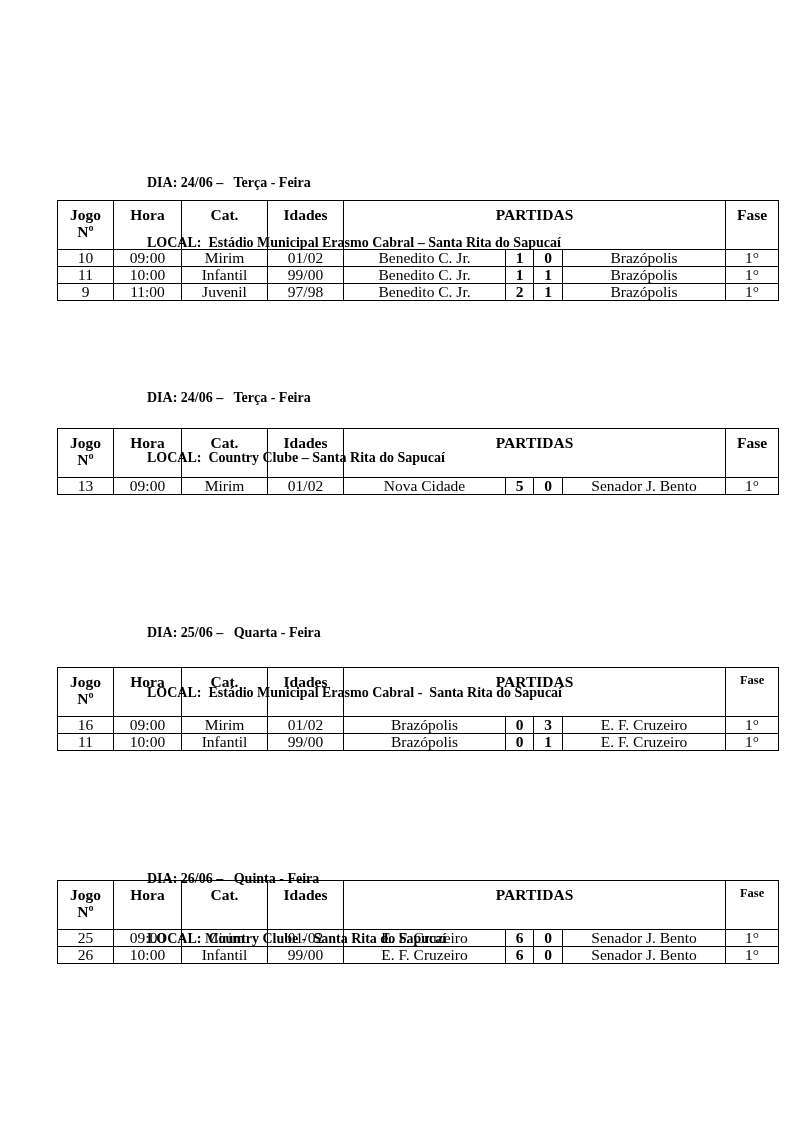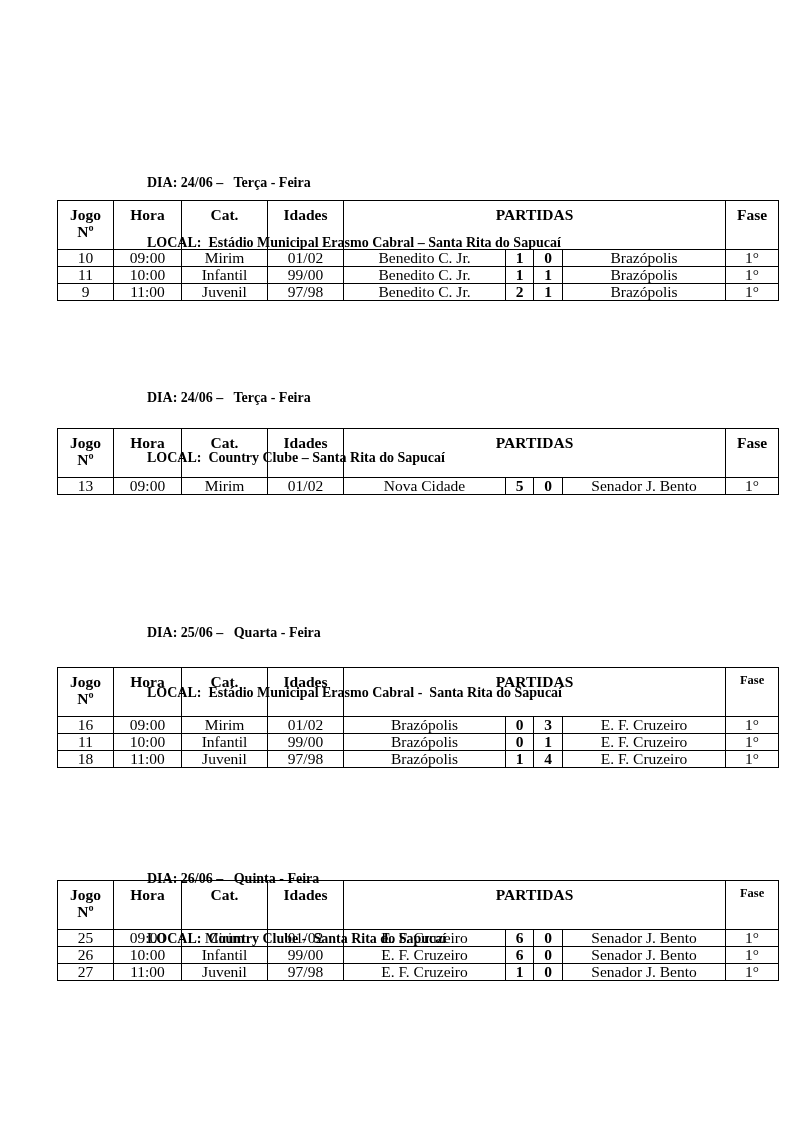--- a/index.html
+++ b/index.html
@@ -226,31 +226,20 @@
     <td>11</td>
     <td>10:00</td>
     <td>Infantil</td>
     <td>99/00</td>
     <td>Brazópolis</td>
     <td class="score">0</td>
     <td class="score">1</td>
     <td>E. F. Cruzeiro</td>
     <td>1°</td>
   </tr>
-  <tr>
-    <td>18</td>
-    <td>11:00</td>
-    <td>Juvenil</td>
-    <td>97/98</td>
-    <td>Brazópolis</td>
-    <td class="score">1</td>
-    <td class="score">4</td>
-    <td>E. F. Cruzeiro</td>
-    <td>1°</td>
-  </tr>
 </tbody>
   </table>
 
 <div class="block-heading" style="top:829px;">
   <div>DIA: 26/06 –   Quinta - Feira</div>
   <div>LOCAL:  Country Clube -  Santa Rita do Sapucaí</div>
 </div>
 <table class="games" style="top:880px;">
   <colgroup>
     <col class="c-jogo">
@@ -290,25 +279,14 @@
     <td>26</td>
     <td>10:00</td>
     <td>Infantil</td>
     <td>99/00</td>
     <td>E. F. Cruzeiro</td>
     <td class="score">6</td>
     <td class="score">0</td>
     <td>Senador J. Bento</td>
     <td>1°</td>
   </tr>
-  <tr>
-    <td>27</td>
-    <td>11:00</td>
-    <td>Juvenil</td>
-    <td>97/98</td>
-    <td>E. F. Cruzeiro</td>
-    <td class="score">1</td>
-    <td class="score">0</td>
-    <td>Senador J. Bento</td>
-    <td>1°</td>
-  </tr>
 </tbody>
   </table>
 
 </body></html>

